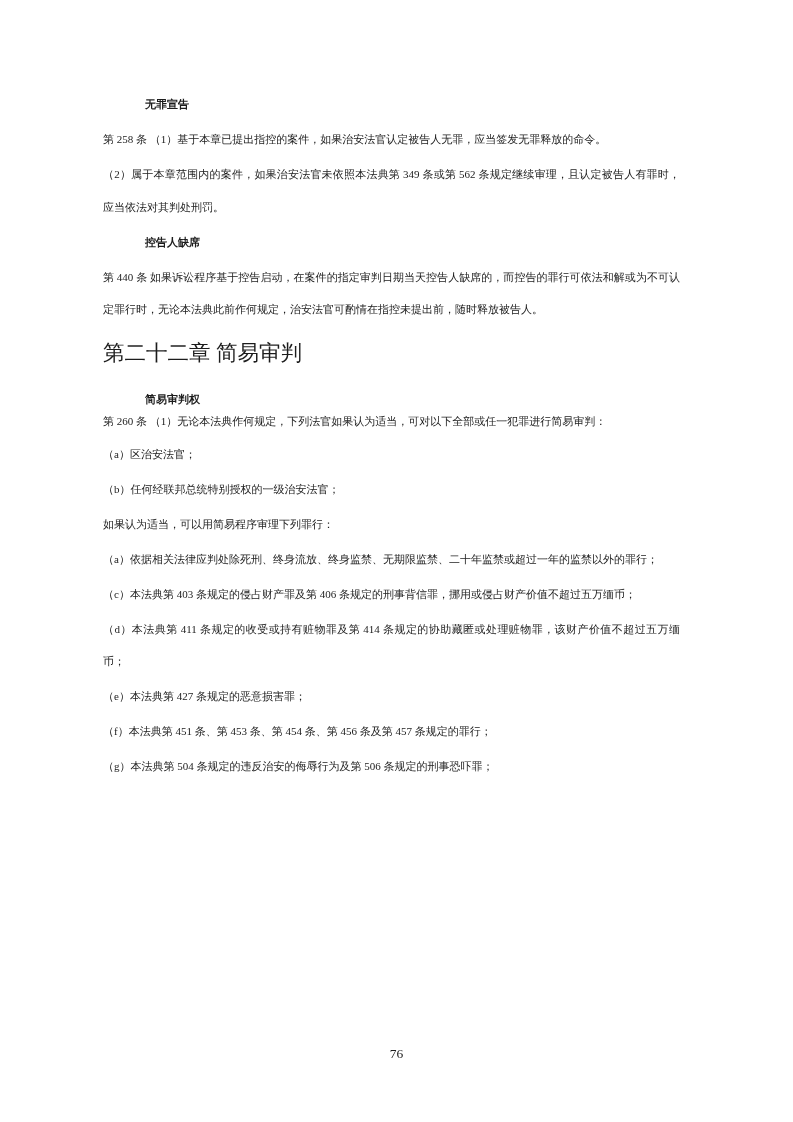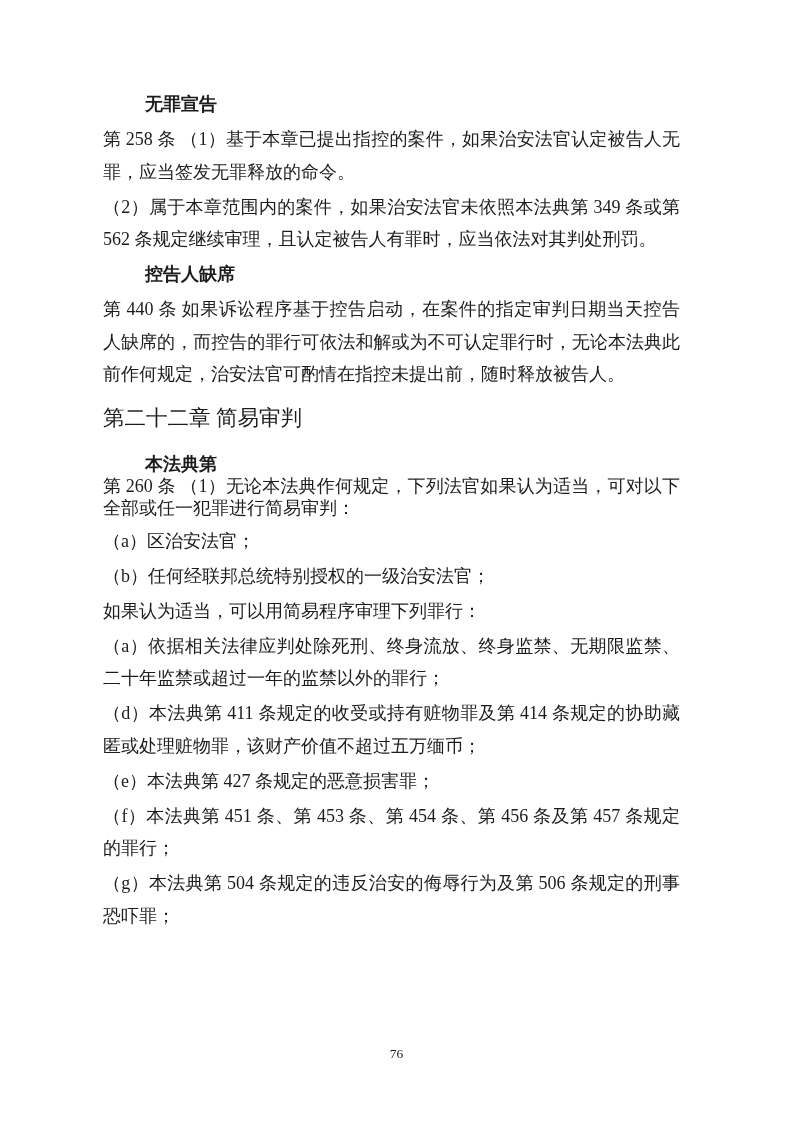--- a/index.html
+++ b/index.html
@@ -18,21 +18,21 @@
   }
   .content {
     position: absolute;
     left: 103px;
     top: 88px;
     width: 577px;
   }
   .content p,
   .content h3 {
     margin: 0 0 2.5px 0;
-    font-size: 18px;
+    font-size: 11px;
     font-weight: normal;
     line-height: 32.5px;
     text-align: justify;
   }
   .sec-heading {
     font-weight: bold !important;
     padding-left: 42px;
     text-align: left !important;
   }
   .bold { font-weight: normal; }
@@ -71,30 +71,31 @@
     <p>第 258 条 （1）基于本章已提出指控的案件，如果治安法官认定被告人无罪，应当签发无罪释放的命令。</p>
 
     <p>（2）属于本章范围内的案件，如果治安法官未依照本法典第 349 条或第 562 条规定继续审理，且认定被告人有罪时，应当依法对其判处刑罚。</p>
 
     <h3 class="sec-heading">控告人缺席</h3>
 
     <p><span>第 440 条 </span><span class="bold">如果</span><span>诉讼程序基于控告启动，在案件的指定审判日期当天控告人缺席的，而控告的罪行可依法和解或为不可认定罪行时，无论本法典此前作何规定，治安法官可酌情在指控未提出前，随时释放被告人。</span></p>
 
     <p class="chapter-title">第二十二章 简易审判</p>
 
-    <h3 class="sec-heading tight-heading">本法典第</h3>
+    <h3 class="sec-heading tight-heading">简易审判权</h3>
 
     <p class="tight after-tight">第 260 条 （1）无论本法典作何规定，下列法官如果认为适当，可对以下全部或任一犯罪进行简易审判：</p>
 
     <p>（a）区治安法官；</p>
     <p>（b）任何经联邦总统特别授权的一级治安法官；</p>
 
     <p>如果认为适当，可以用简易程序审理下列罪行：</p>
 
     <p>（a）依据相关法律应判处除死刑、终身流放、终身监禁、无期限监禁、二十年监禁或超过一年的监禁以外的罪行；</p>
+    <p>（c）本法典第 403 条规定的侵占财产罪及第 406 条规定的刑事背信罪，挪用或侵占财产价值不超过五万缅币；</p>
     <p>（d）本法典第 411 条规定的收受或持有赃物罪及第 414 条规定的协助藏匿或处理赃物罪，该财产价值不超过五万缅币；</p>
     <p>（e）本法典第 427 条规定的恶意损害罪；</p>
     <p>（f）本法典第 451 条、第 453 条、第 454 条、第 456 条及第 457 条规定的罪行；</p>
     <p>（g）本法典第 504 条规定的违反治安的侮辱行为及第 506 条规定的刑事恐吓罪；</p>
 
   </div>
 
   <div class="page-number">76</div>
 </div>
 

